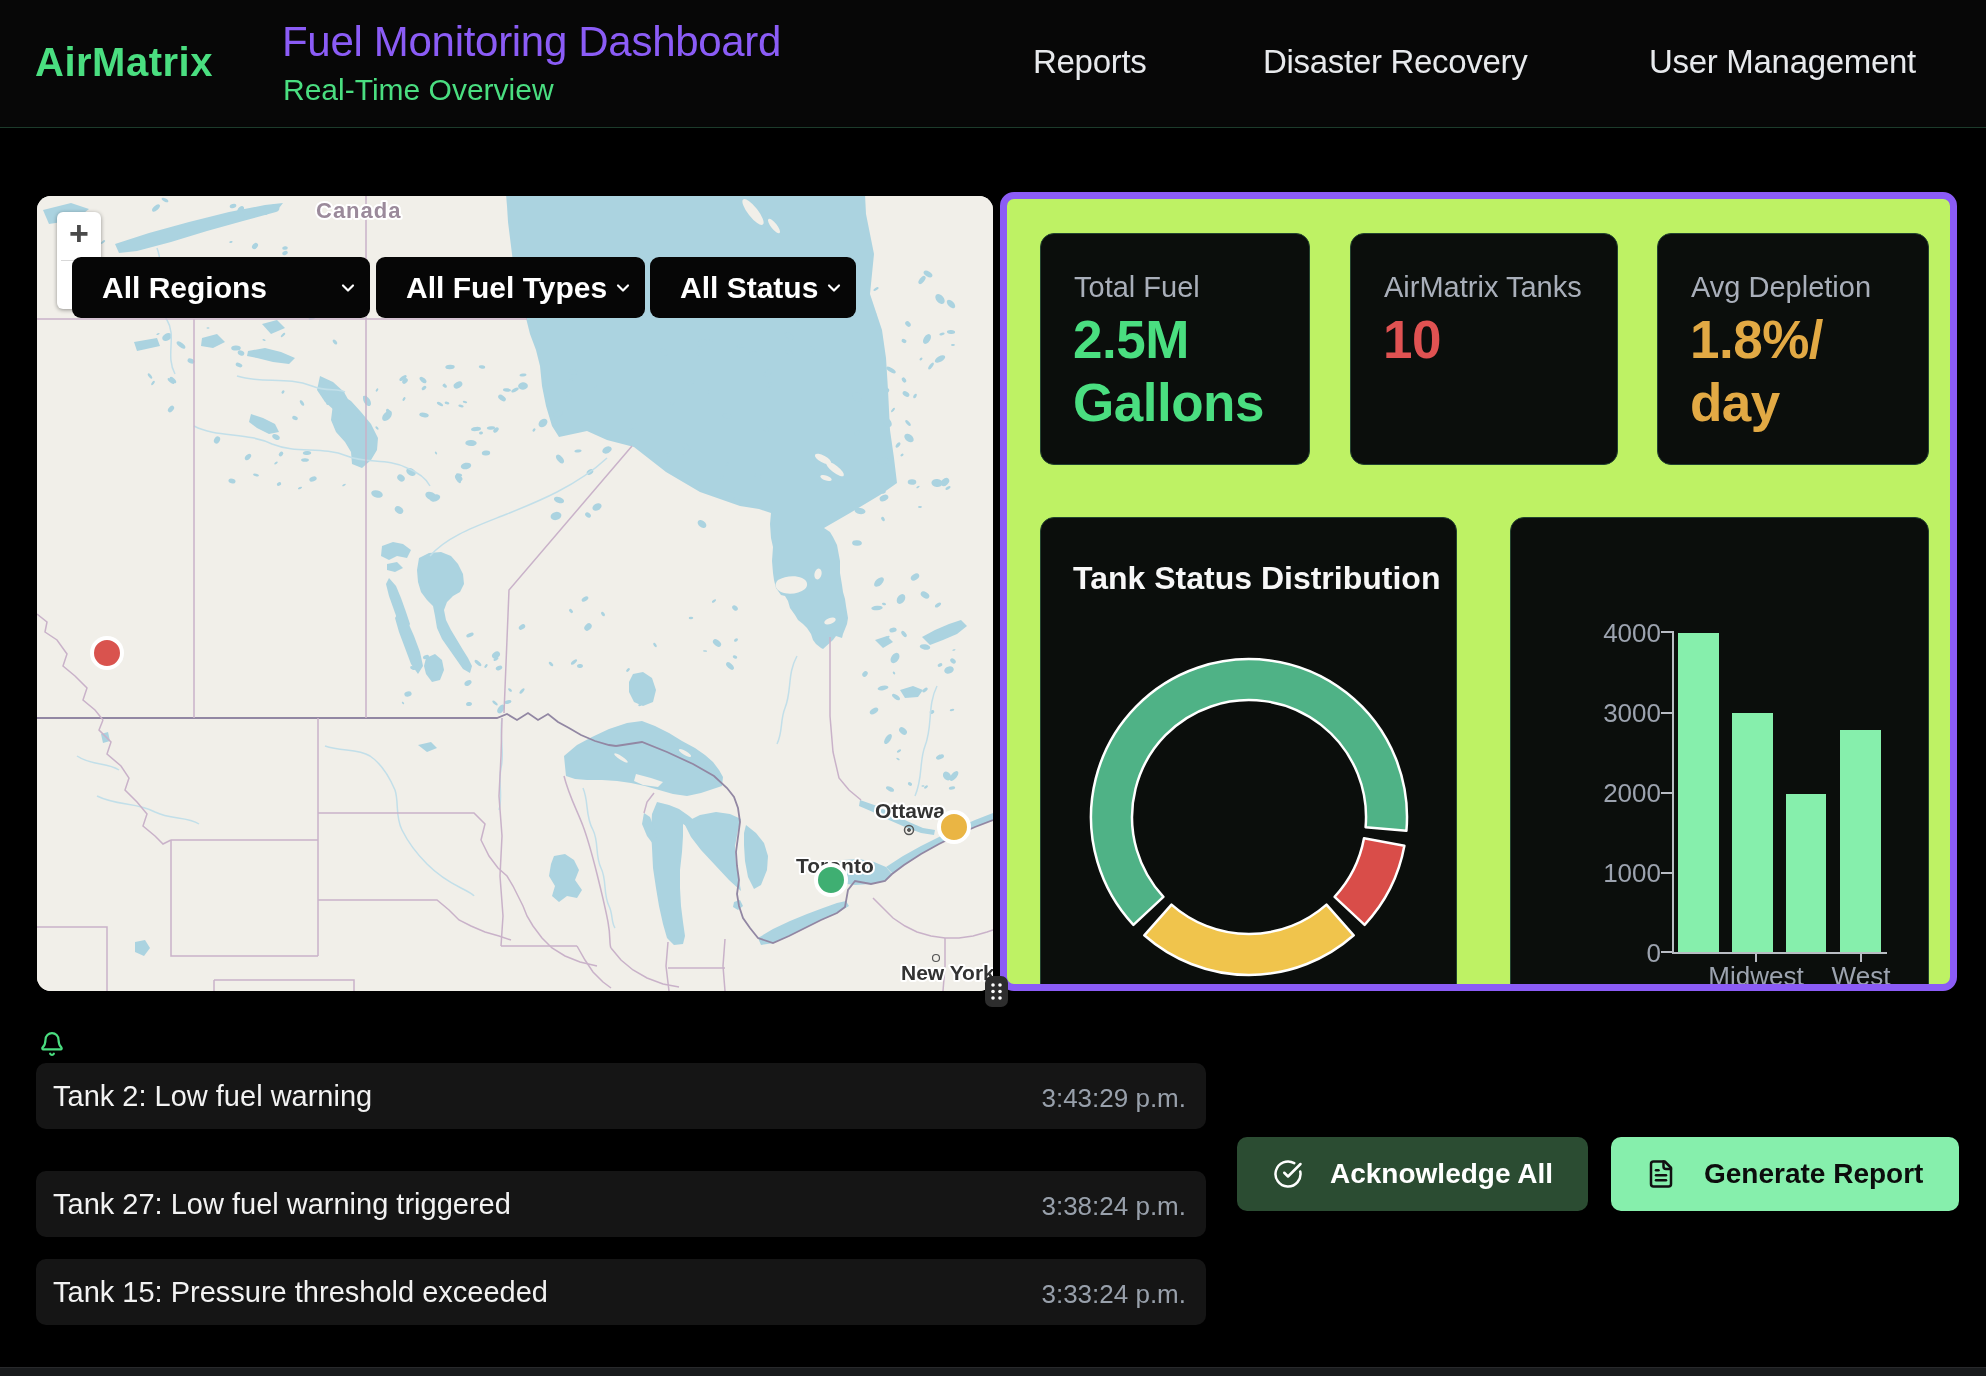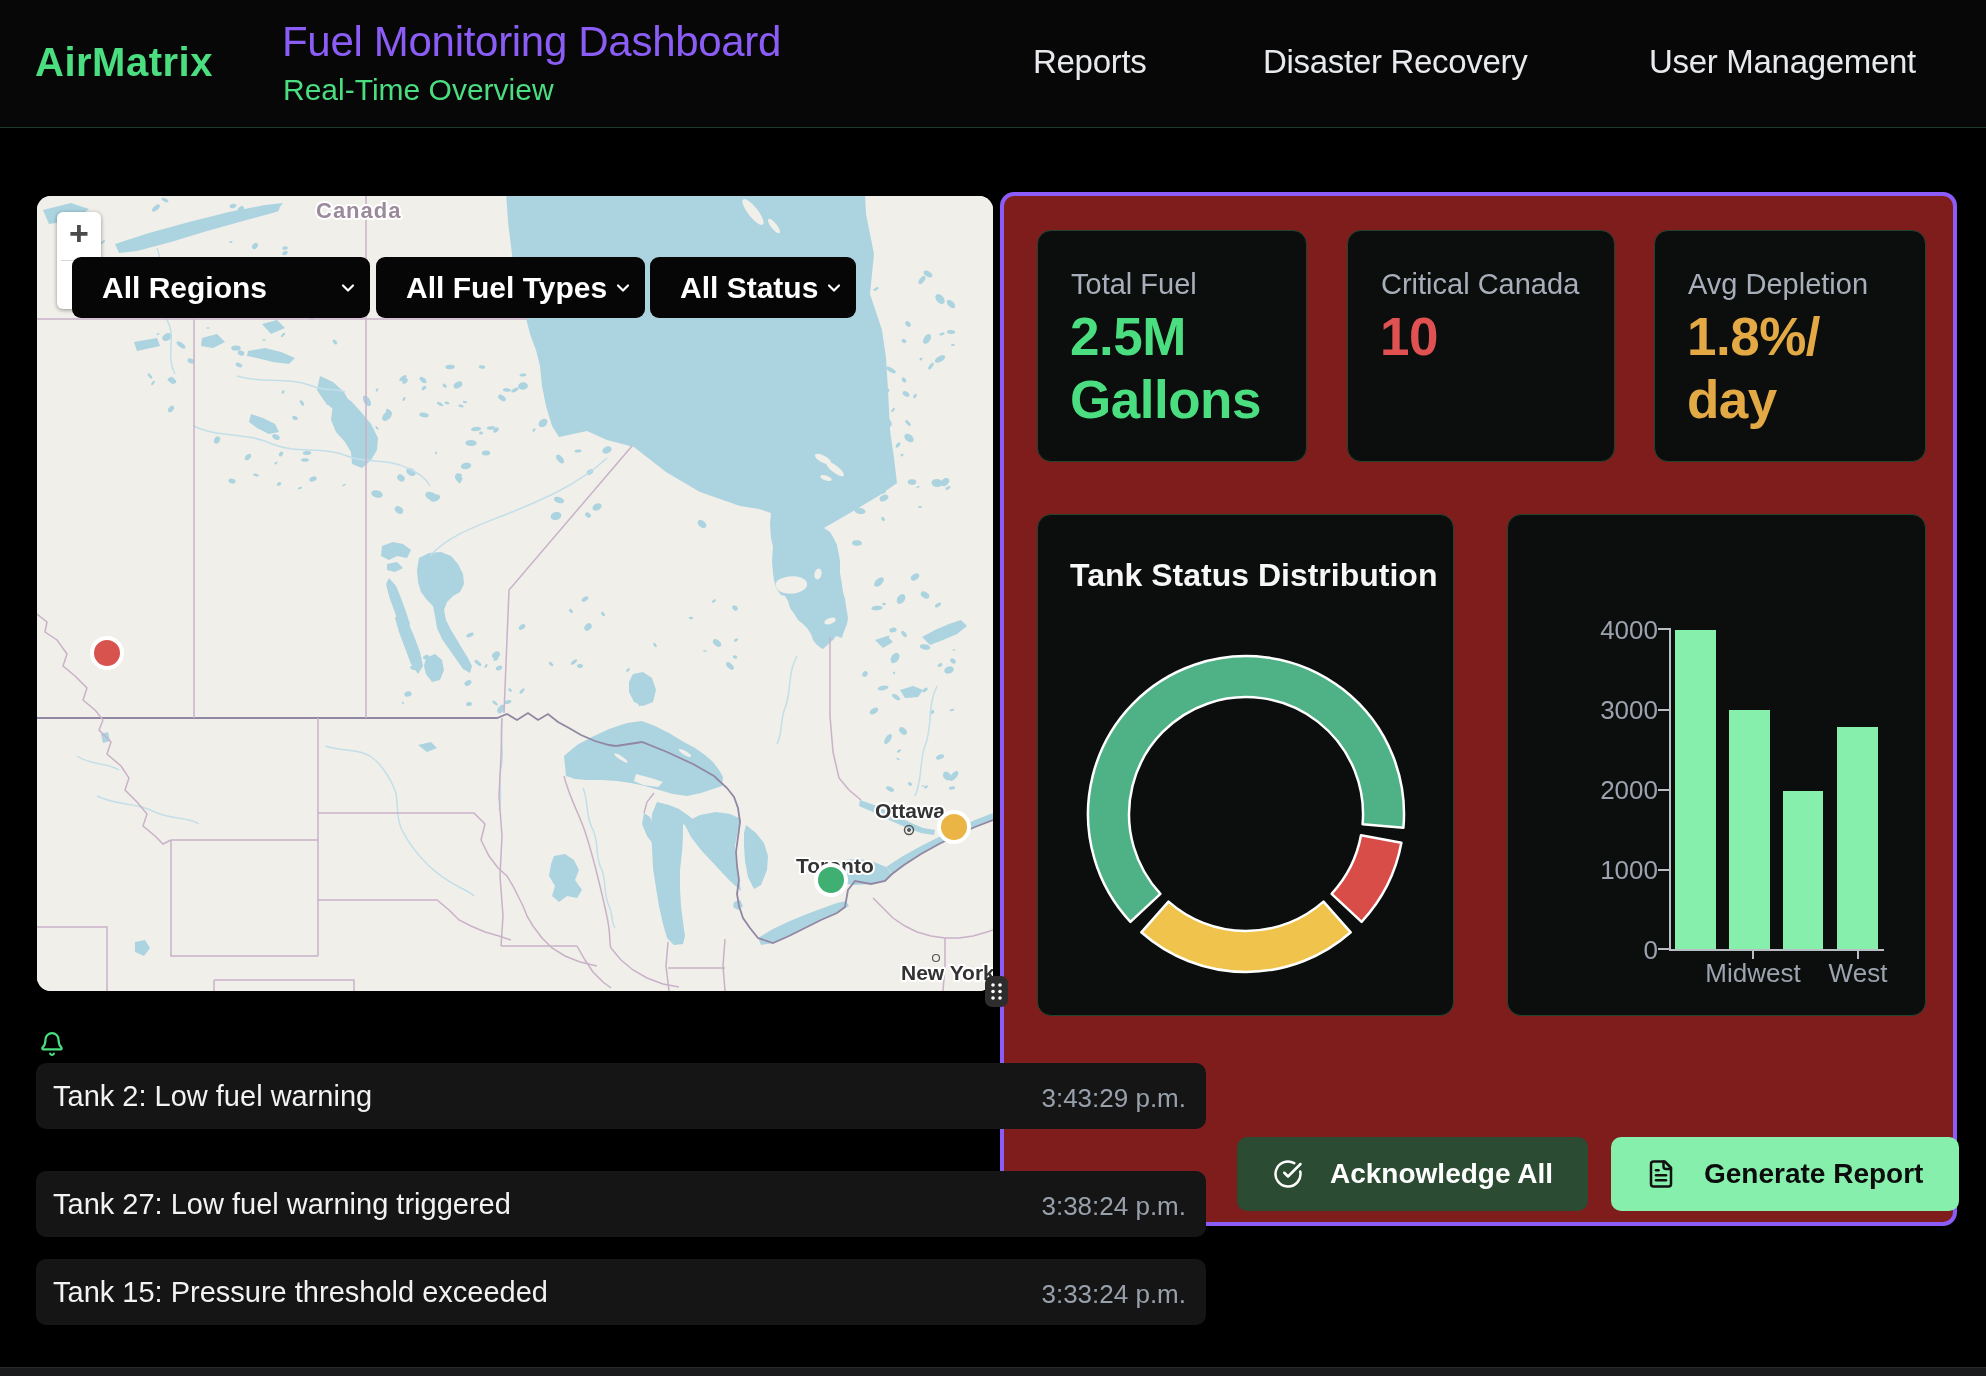--- a/index.html
+++ b/index.html
@@ -17,22 +17,22 @@
   #map { position:absolute; left:37px; top:196px; width:956px; height:795px;
     border-radius:14px; overflow:hidden; background:#f1efe9; }
   #zoomctl { position:absolute; left:20px; top:16px; width:44px; height:97px; background:#fff;
     border-radius:6px; box-shadow:0 1px 4px rgba(0,0,0,.4); }
   #zoomctl .zline { position:absolute; left:4px; right:4px; top:48px; height:1px; background:#d8d8d8; }
   #zoomctl .plus { position:absolute; left:0; top:2px; width:44px; text-align:center; font-size:34px; color:#4a4a4a; font-weight:700;}
   .pill { position:absolute; top:61px; height:61px; background:#060606; border-radius:9px;
     color:#fff; font-size:30px; font-weight:700; line-height:61px; padding-left:30px; }
   .pill svg { position:absolute; right:12px; top:21px; }
   
-  #panel { position:absolute; left:1000px; top:192px; width:957px; height:1034px;
-    border:4px solid #8b5cf6; border-radius:14px; overflow:hidden; background:#7f1d1d; }
+  #panel { position:absolute; left:1000px; top:192px; width:957px; height:799px;
+    border:7px solid #8b5cf6; border-radius:14px; overflow:hidden; background:#bef264; }
   .card { position:absolute; background:#0b0e0c; border:1px solid #23432f; border-radius:14px; }
   .slabel { position:absolute; left:33px; top:37px; font-size:29px; color:#a9afba; line-height:1.15;}
   .sval { position:absolute; left:32px; top:74px; font-size:53px; font-weight:700; line-height:63px; letter-spacing:-0.5px;}
   .ctitle { position:absolute; left:32px; top:34px; font-size:32px; font-weight:700; color:#f7f7f7;margin-top:8px; }
   
   #handle { position:absolute; left:985px; top:976px; width:23px; height:31px; background:#2d2d2d; border-radius:7px; }
   
   #ralerts { position:absolute; left:83px; top:1074px; font-size:30px; font-weight:700; color:#4ade80; line-height:1.15; letter-spacing:0.3px;text-align:center;}
   .arow { position:absolute; left:36px; width:1170px; height:66px; background:#151515; border-radius:10px; }
   .atxt { position:absolute; left:17px; top:17px; font-size:29px; color:#f2f2f2; }
@@ -487,21 +487,21 @@
 <div class="pill" style="left:613px; width:206px;">All Status<svg width="20" height="20" viewBox="0 0 24 24" fill="none" stroke="#fff" stroke-width="2.6" stroke-linecap="round" stroke-linejoin="round">
         <path d="m6 9 6 6 6-6"></path>
       </svg></div>
 </div>
 <div id="panel">
   <div class="card" style="left:33px; top:34px; width:270px; height:232px;">
     <div class="slabel">Total Fuel</div>
     <div class="sval" style="color:#4ade80;">2.5M<br>Gallons</div>
   </div>
   <div class="card" style="left:343px; top:34px; width:268px; height:232px;">
-    <div class="slabel">Critical Canada</div>
+    <div class="slabel">AirMatrix Tanks</div>
     <div class="sval" style="color:#e05252;">10</div>
   </div>
   <div class="card" style="left:650px; top:34px; width:272px; height:232px;">
     <div class="slabel">Avg Depletion</div>
     <div class="sval" style="color:#e2a944;">1.8%/<br>day</div>
   </div>
   <div class="card" style="left:33px; top:318px; width:417px; height:502px;">
     <div class="ctitle">Tank Status Distribution</div>
     <svg width="417" height="470" viewBox="0 0 417 470" style="position:absolute;left:0;top:0;">
       <g stroke="#fff" stroke-width="2.5" stroke-linejoin="round">

